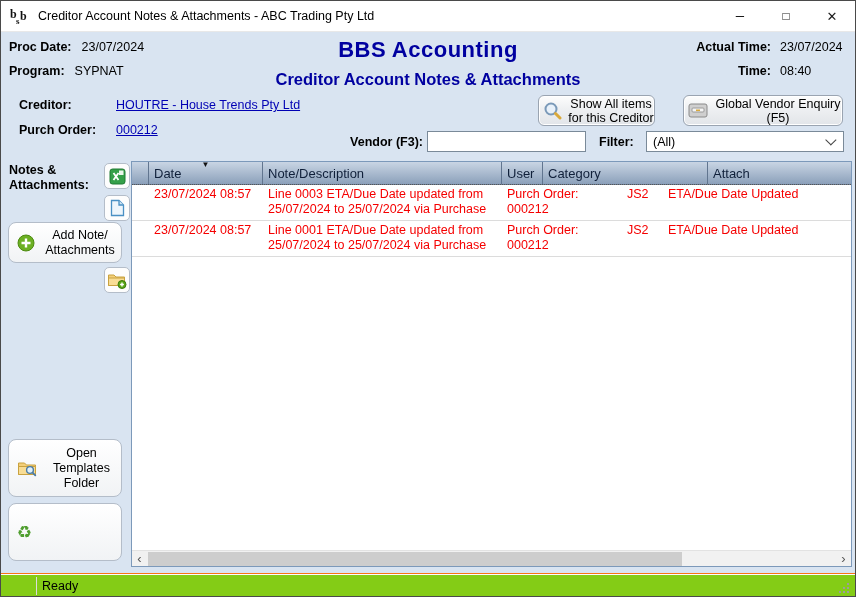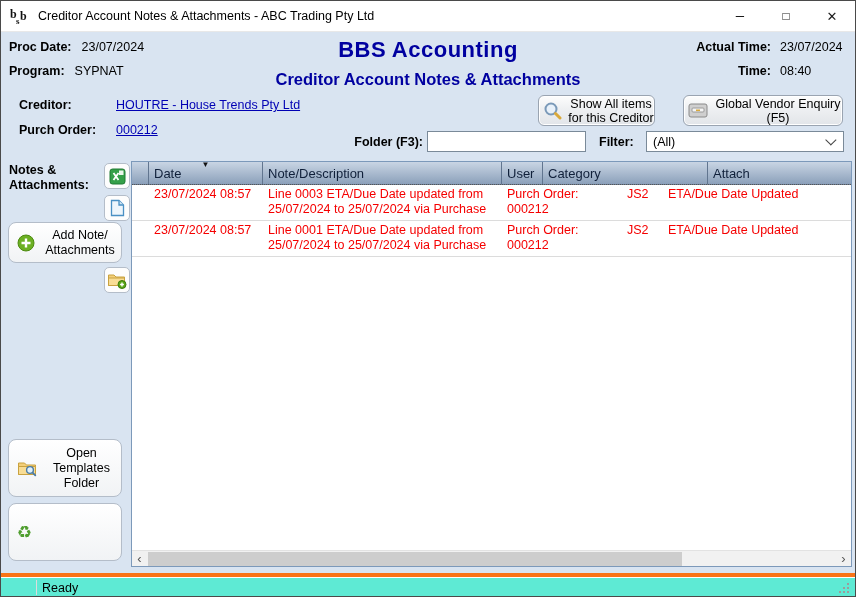--- a/index.html
+++ b/index.html
@@ -88,22 +88,22 @@
   .gr-cell { flex-shrink:0; padding-left:6px; padding-right:4px; }
 
   .hscroll { position:absolute; left:0; right:0; bottom:0; height:16px; background:#f1f1f1;
              display:flex; align-items:center; border-top:1px solid #e2e2e2; }
   .hs-arrow { width:15px; height:16px; display:flex; align-items:center; justify-content:center;
               color:#555; font-size:13px; cursor:default; }
   .hs-arrow.right { margin-left:auto; }
   .hs-thumb { position:absolute; left:16px; top:1px; width:534px; height:14px; background:#cdcdcd; cursor:default; }
 
   
-  .statusbar { position:absolute; left:0; right:0; top:572px; height:25px; background:#5eead4;
-               border-top:4px solid #f97316; box-shadow:0 1px 0 #fdfdfd inset; display:flex; align-items:center; }
+  .statusbar { position:absolute; left:0; right:0; top:572px; height:25px; background:#84cc16;
+               border-top:1px solid #f97316; box-shadow:0 1px 0 #fdfdfd inset; display:flex; align-items:center; }
   .status-sep { position:absolute; left:35px; top:3px; bottom:3px; width:1px; background:#dcdcdc; }
   .status-text { margin-left:41px; }
   .grip { position:absolute; right:14px; bottom:13px; width:2px; height:2px; background:transparent;
           box-shadow:8px 0 #9c9c9c, 8px 4px #9c9c9c, 8px 8px #9c9c9c, 4px 4px #9c9c9c, 4px 8px #9c9c9c, 0 8px #9c9c9c; }
 </style>
 </head>
 <body>
 
 <div class="window">
 
@@ -160,21 +160,21 @@
   </div>
   <div class="btn btn-global">
     <svg class="ic" width="20" height="17" viewBox="0 0 20 17">
       <rect x="1" y="2" width="18" height="13" rx="2" fill="#cfcfcf" stroke="#8a8a8a"></rect>
       <rect x="4" y="6" width="12" height="4" rx="1" fill="#f4f4f4" stroke="#9a9a9a"></rect>
       <rect x="8" y="7.5" width="4" height="1.6" fill="#d9a93c"></rect>
     </svg>
     <span class="cap">Global Vendor Enquiry (F5)</span>
   </div>
 
-  <span class="search-label lbl">Folder (F3):</span>
+  <span class="search-label lbl">Vendor (F3):</span>
   <input class="search-input" type="text" value="" placeholder="" style="">
   <span class="filter-label lbl">Filter:</span>
   <div class="filter-select">
     <span>(All)</span>
     <span class="chev"></span>
   </div>
 
   <div class="notes-label">Notes &amp; Attachments:</div>
 
   <div class="icon-btn" style="top:162px;">

